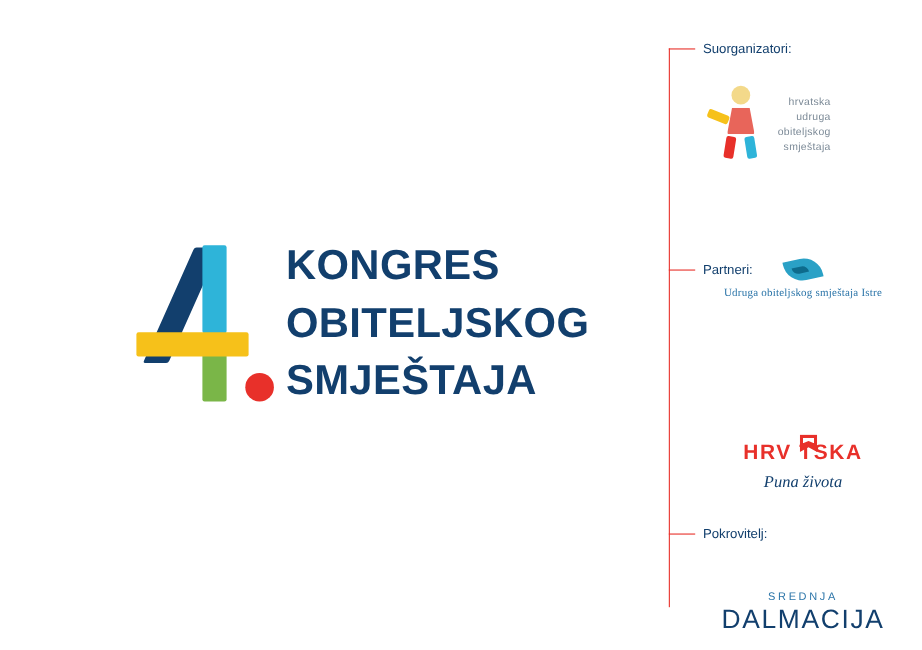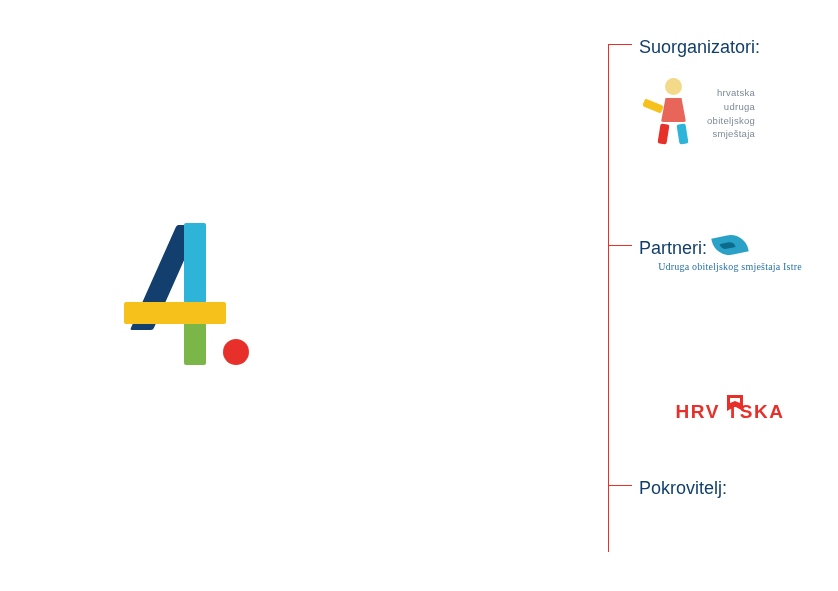--- a/index.html
+++ b/index.html
@@ -110,21 +110,21 @@
     top: 14px;
     width: 1px;
     height: 508px;
     background: #e8302a;
   }
   .group { position: absolute; left: 0; width: 215px; }
   .group-label {
     position: absolute;
     left: 30px;
     top: -7px;
-    font-size: 18px;
+    font-size: 12px;
     color: #123f6d;
     background: #ffffff;
     padding: 0 4px;
     white-space: nowrap;
   }
   .tick {
     position: absolute;
     left: 3px;
     top: 0px;
     width: 24px;
@@ -243,20 +243,25 @@
 </head>
 <body>
 
 <div class="main-block">
   <div class="four-mark">
     <div class="four-diag"></div>
     <div class="four-vert-top"></div>
     <div class="four-vert-bot"></div>
     <div class="four-bar"></div>
     <div class="four-dot"></div>
+  </div>
+  <div class="title-lines">
+    <div>KONGRES</div>
+    <div>OBITELJSKOG</div>
+    <div>SMJEŠTAJA</div>
   </div>
 </div>
 
 <div class="sponsors">
   <div class="bracket-line"></div>
 
   <div class="group" style="top:14px;">
     <div class="tick"></div>
     <div class="group-label">Suorganizatori:</div>
   </div>
@@ -279,21 +284,26 @@
   </div>
 
   <div class="group" style="top:215px;">
     <div class="tick"></div>
     <div class="group-label">Partneri:</div>
   </div>
 
   <div class="logo-box hrv" style="top:245px;">
     <div class="hrv-word">HRV TSKA</div>
     <div class="hrv-chk"></div>
-  </div>
-
+    <div class="hrv-sub">Puna života</div>
+  </div>
+
+  <div class="logo-box dal" style="top:325px;">
+    <div class="dal-top">SREDNJA</div>
+    <div class="dal-main">DALMACIJA</div>
+  </div>
 
   <div class="group" style="top:455px;">
     <div class="tick"></div>
     <div class="group-label">Pokrovitelj:</div>
   </div>
 
 </div>
 
 </body></html>

